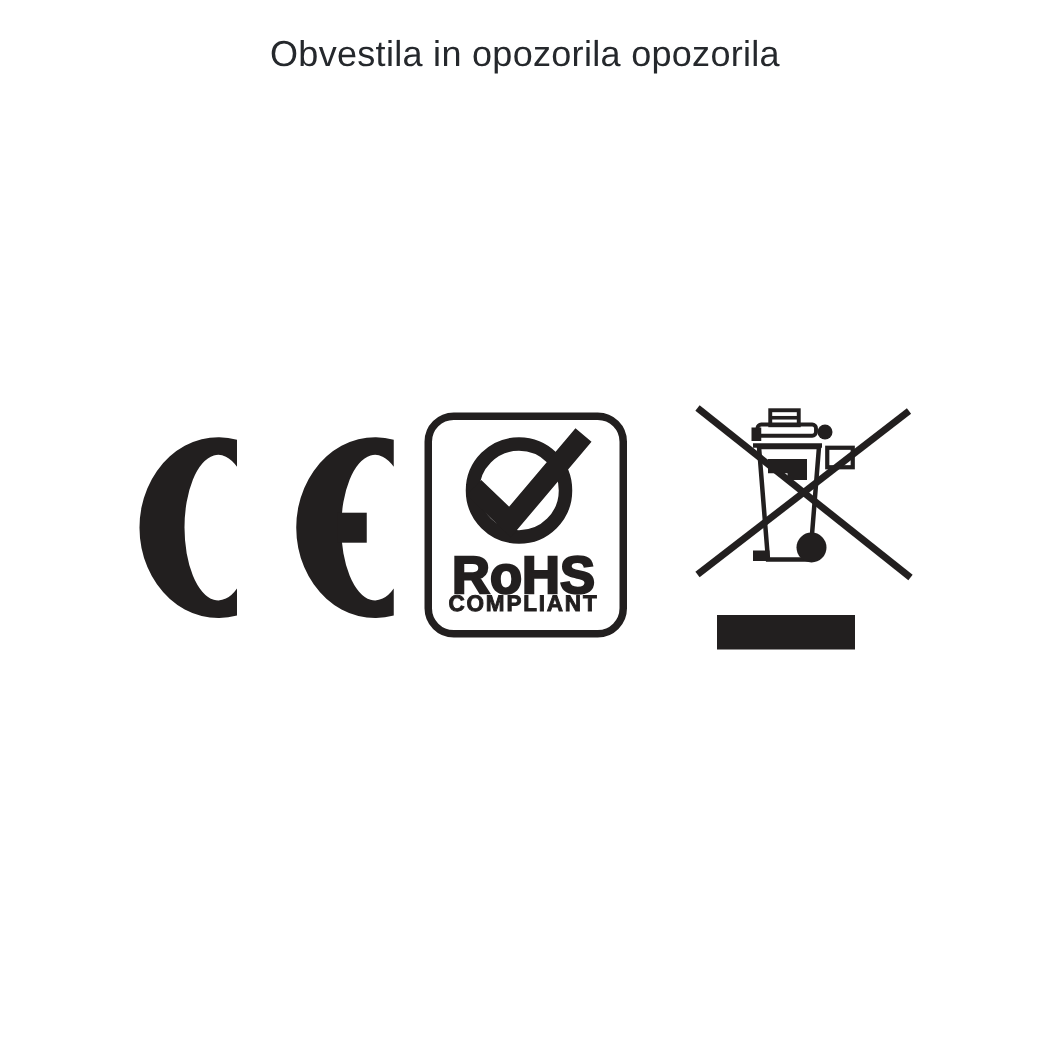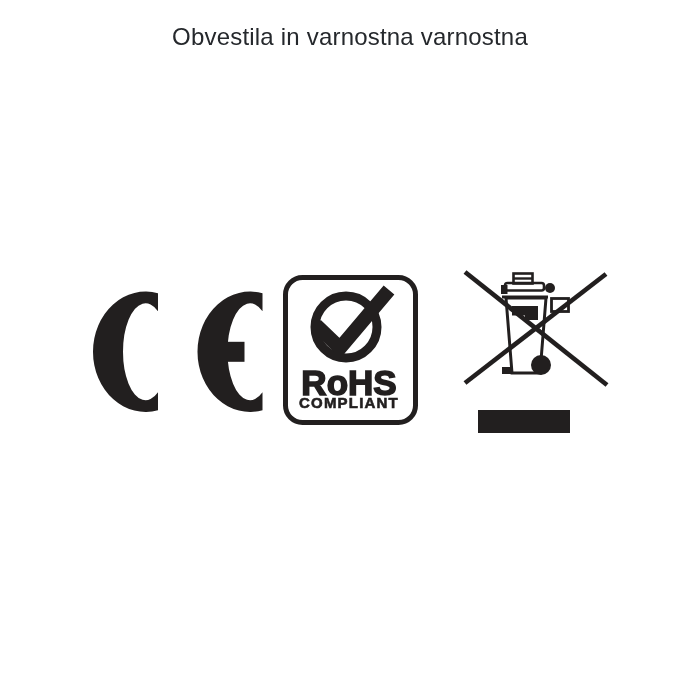--- a/index.html
+++ b/index.html
@@ -33,21 +33,21 @@
     font-weight: bold;
     fill: var(--ink);
     stroke: var(--ink);
   }
 </style>
 </head>
 <body>
 
 <div class="page">
 
-  <h1 class="page-title">Obvestila in varnostna varnostna</h1>
+  <h1 class="page-title">Obvestila in opozorila opozorila</h1>
 
   <div class="marks">
 
     <svg class="mark ce" width="172" height="124" viewBox="0 0 172 124" aria-label="CE">
       <path class="ink" d="M 66 3.2 A 52.6 60.25 0 1 0 66 120.3 L 66 102.3 A 22.6 48.5 0 1 1 66 21.2 Z"></path>
       <path class="ink" d="M 170.5 3.2 A 52.6 60.25 0 1 0 170.5 120.3 L 170.5 102.3 A 22.6 48.5 0 1 1 170.5 21.2 Z"></path>
       <rect class="ink" x="133" y="51.8" width="19.5" height="20"></rect>
     </svg>
 
     <svg class="mark rohs" width="140" height="156" viewBox="0 0 140 156" aria-label="RoHS COMPLIANT">

